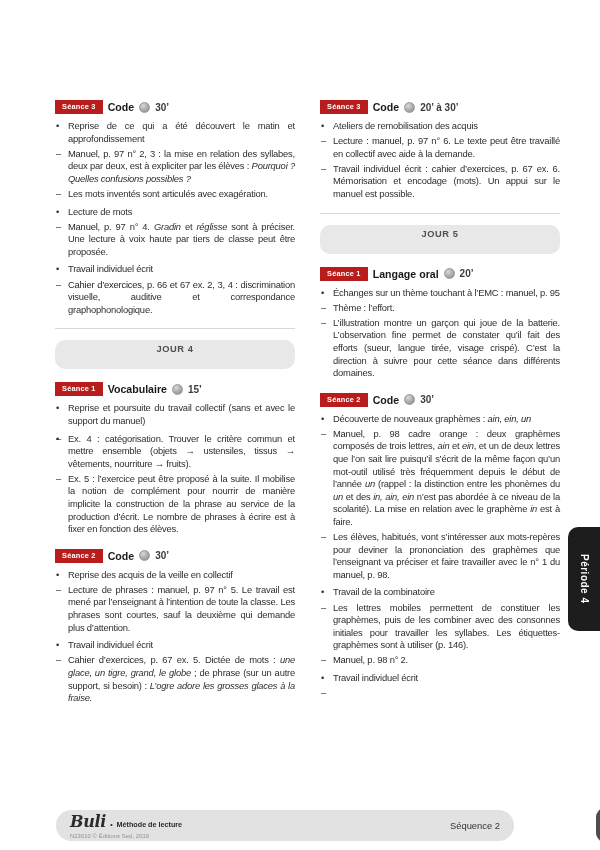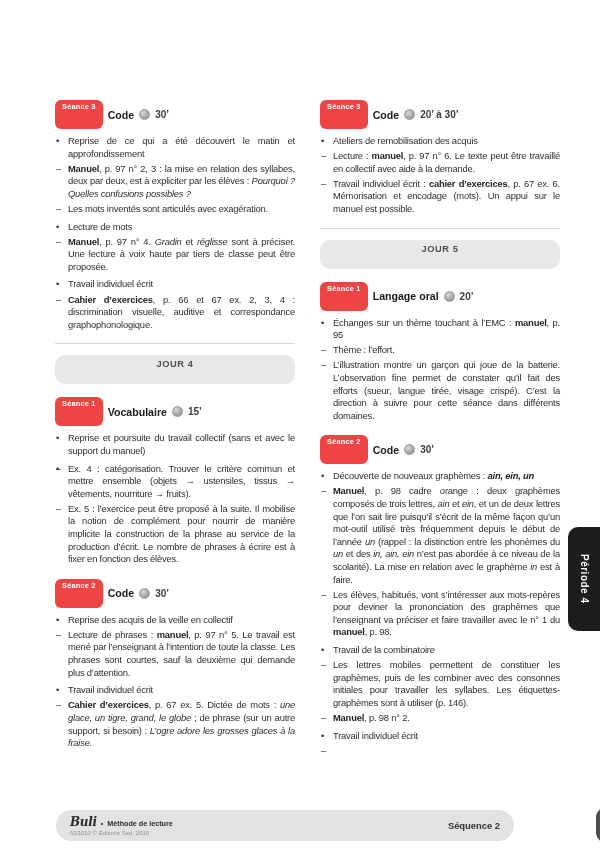--- a/index.html
+++ b/index.html
@@ -9,48 +9,48 @@
   }
   .columns{position:absolute;left:55px;top:100px;width:505px;display:flex;gap:25px;}
   .col{width:240px;}
 
   
   .item{position:relative;padding-left:13px;font-size:9.4px;line-height:12.6px;
         text-align:justify;letter-spacing:-0.2px;hyphens:auto;-webkit-hyphens:auto;}
   .item.bullet{margin-top:5px;}
   .item.dash{margin-top:2.5px;}
   .mk{position:absolute;left:1px;top:0;}
-  .item b{font-weight:bold;color:#1f1f1f;}
+  .item b{font-weight:normal;color:#1f1f1f;}
 
   
   .seance-row{display:flex;align-items:center;gap:5px;margin:13px 0 6px;}
   .col > .seance-row:first-child{margin-top:0;}
-  .badge{background:#ef4444;color:#fff;font-size:7.4px;font-weight:bold;
-         padding:2px 7px 18px;border-radius:6px;letter-spacing:0.2px;white-space:nowrap;}
+  .badge{background:#b91c1c;color:#fff;font-size:7.4px;font-weight:bold;
+         padding:2px 7px 3px;border-radius:0;letter-spacing:0.2px;white-space:nowrap;}
   .stitle{font-weight:bold;font-size:10.6px;color:#1a1a1a;white-space:nowrap;}
   .timer{width:11px;height:11px;border-radius:50%;flex:0 0 auto;
          background:radial-gradient(circle at 35% 30%, #d9d9d9 0%, #a8a8a8 55%, #8a8a8a 100%);
          border:0.5px solid #9a9a9a;box-sizing:border-box;}
   .dur{font-size:10px;font-weight:bold;color:#3c3c3c;white-space:nowrap;}
 
   .divider{border-top:1px solid #d9d9d9;margin-top:12px;}
   .jour{background:#e8e8e8;border-radius:10px;text-align:center;font-size:9.3px;
         font-weight:bold;color:#4f4f4f;padding:4px 0 15px;margin:11px 0 3px;letter-spacing:0.6px;}
 
   
   .footer-bar{position:absolute;left:56px;top:810px;width:458px;height:31px;background:#e2e2e2;
               border-radius:16px;display:flex;align-items:center;justify-content:space-between;
               padding:0 14px;box-sizing:border-box;}
   .brand-line{display:flex;align-items:baseline;gap:4px;}
   .brand{font-family:"DejaVu Serif",serif;font-style:italic;font-weight:bold;
-         font-size:12px;color:#2b2b2b;letter-spacing:-0.3px;}
+         font-size:16px;color:#2b2b2b;letter-spacing:-0.3px;}
   .brand-sep{font-size:7px;color:#2b2b2b;font-weight:bold;}
   .brand-tag{font-size:7.2px;font-weight:bold;color:#2b2b2b;}
   .credits{font-size:5.8px;color:#8f8f8f;margin-top:1.5px;letter-spacing:0.1px;}
-  .sequence{font-weight:bold;font-size:9.4px;color:#333333;}
+  .sequence{font-weight:normal;font-size:9.4px;color:#333333;}
   .page-num{position:absolute;left:564px;top:808px;width:28px;height:34px;background:#4d4d4d;
             border-radius:9px;color:#ffffff;font-weight:bold;font-size:11px;
             display:flex;align-items:center;justify-content:center;margin-left:32px;}
 
   
   .period-tab{position:absolute;left:568px;top:527px;width:32px;height:104px;background:#1d1d1d;
               border-radius:10px 0 0 10px;display:flex;align-items:center;justify-content:center;}
   .period-tab-label{writing-mode:vertical-rl;color:#ffffff;font-weight:bold;font-size:10px;
                     letter-spacing:0.5px;white-space:nowrap;}
 </style>

